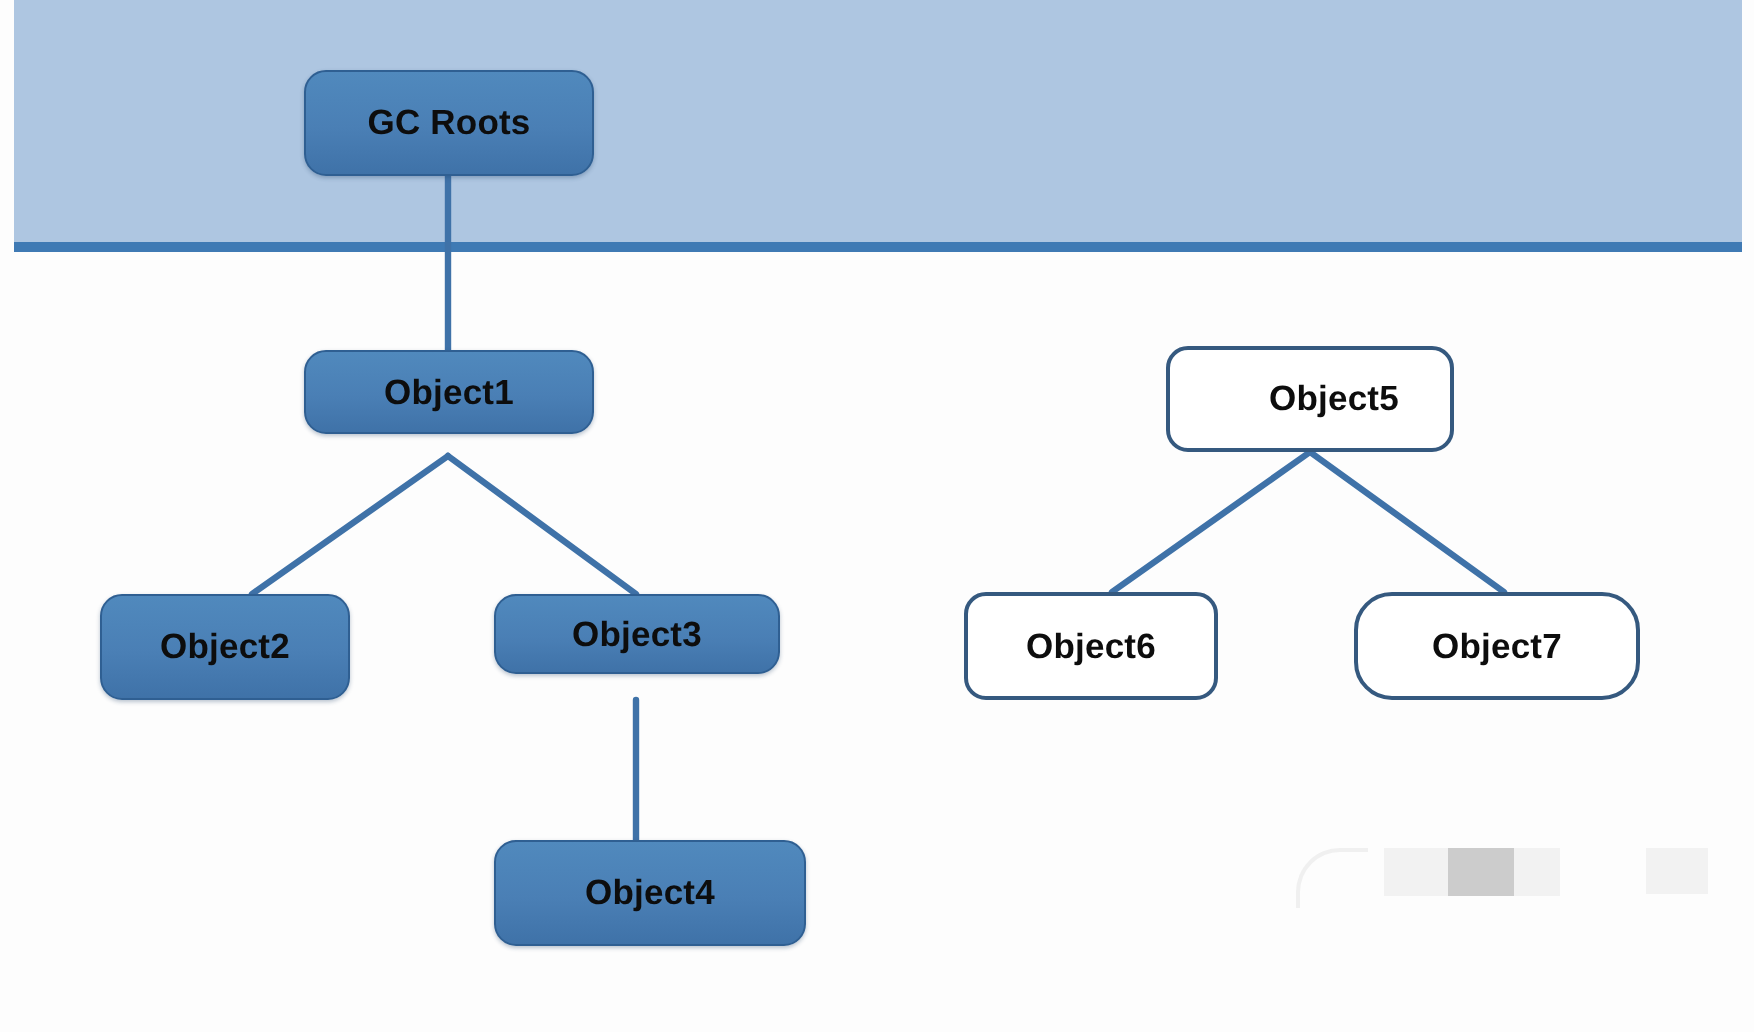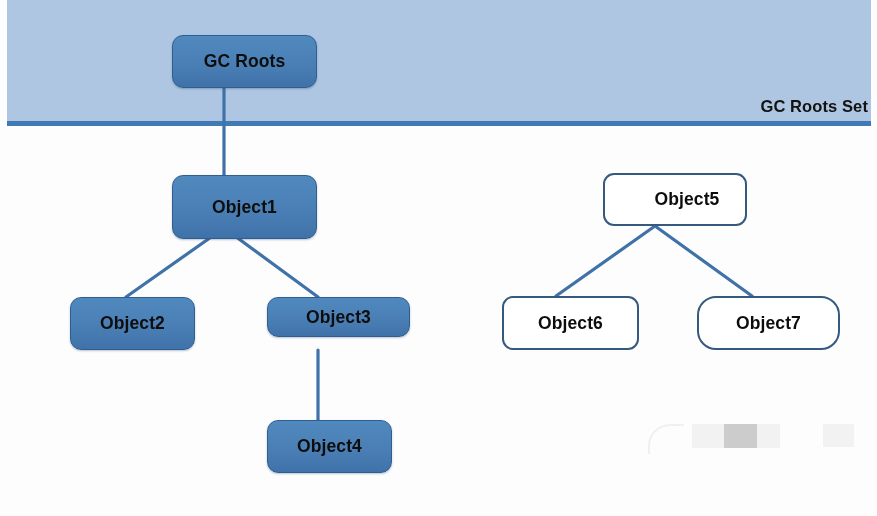--- a/index.html
+++ b/index.html
@@ -59,21 +59,20 @@
     box-sizing: border-box;
     border-radius: 11px;
     display: flex;
     align-items: center;
     justify-content: center;
     font-size: 17.5px;
     font-weight: bold;
     color: #0d0d0d;
     letter-spacing: 0.1px;
     white-space: nowrap;
-    margin-left: 20px;
   }
   .node.filled {
     background: linear-gradient(180deg, #5089bd 0%, #4a7fb5 55%, #3f72a8 100%);
     border: 1.6px solid #2f5f92;
     box-shadow: 0 1px 2px rgba(25,60,100,0.30);
   }
   .node.hollow {
     background: #ffffff;
     border: 2.2px solid #35597f;
   }
@@ -90,53 +89,52 @@
     border-radius: 22px 0 0 0;
   }
 </style>
 </head>
 <body>
 
 <div id="canvas">
 
   <div class="gc-band"></div>
   <div class="gc-band-underline"></div>
-  <div class="gc-band-label">GC Roots Set</div>
 
   <svg id="wires" viewBox="0 0 877 516" xmlns="http://www.w3.org/2000/svg">
       <line x1="224" y1="88" x2="224" y2="175" stroke="#3f72a8" stroke-width="3.2" stroke-linecap="round"></line>
       <line x1="224" y1="228" x2="126" y2="297" stroke="#3f72a8" stroke-width="3.2" stroke-linecap="round"></line>
       <line x1="224" y1="228" x2="318" y2="297" stroke="#3f72a8" stroke-width="3.2" stroke-linecap="round"></line>
       <line x1="318" y1="350" x2="318" y2="420" stroke="#3f72a8" stroke-width="3.2" stroke-linecap="round"></line>
       <line x1="655" y1="226" x2="556" y2="296" stroke="#3f72a8" stroke-width="3.2" stroke-linecap="round"></line>
       <line x1="655" y1="226" x2="752" y2="296" stroke="#3f72a8" stroke-width="3.2" stroke-linecap="round"></line>
     </svg>
 
   <div class="wm arc" style="left:648px; top:424px; width:34px; height:28px;"></div>
   <div class="wm" style="left:692px; top:424px; width:88px; height:24px;"></div>
   <div class="wm dark" style="left:724px; top:424px; width:33px; height:24px;"></div>
   <div class="wm" style="left:823px; top:424px; width:31px; height:23px;"></div>
 
 <div class="node filled" style="left: 152px; top: 35px; width: 145px; height: 53px;">
       <span>GC Roots</span>
     </div>
-    <div class="node filled" style="left: 152px; top: 175px; width: 145px; height: 64px;">
+    <div class="node filled" style="left: 152px; top: 175px; width: 145px; height: 42px;">
       <span>Object1</span>
     </div>
     <div class="node filled" style="left: 50px; top: 297px; width: 125px; height: 53px;">
       <span>Object2</span>
     </div>
     <div class="node filled" style="left: 247px; top: 297px; width: 143px; height: 40px;">
       <span>Object3</span>
     </div>
-    <div class="node filled" style="left: 247px; top: 420px; width: 125px; height: 53px;">
+    <div class="node filled" style="left: 247px; top: 420px; width: 156px; height: 53px;">
       <span>Object4</span>
     </div>
     <div class="node hollow" style="left: 583px; top: 173px; width: 144px; height: 53px; padding-left: 24px;">
       <span>Object5</span>
     </div>
-    <div class="node hollow" style="left: 482px; top: 296px; width: 137px; height: 54px;">
+    <div class="node hollow" style="left: 482px; top: 296px; width: 127px; height: 54px;">
       <span>Object6</span>
     </div>
     <div class="node hollow" style="left: 677px; top: 296px; width: 143px; height: 54px; border-radius: 19px;">
       <span>Object7</span>
     </div>
   </div>
 
 </body></html>

